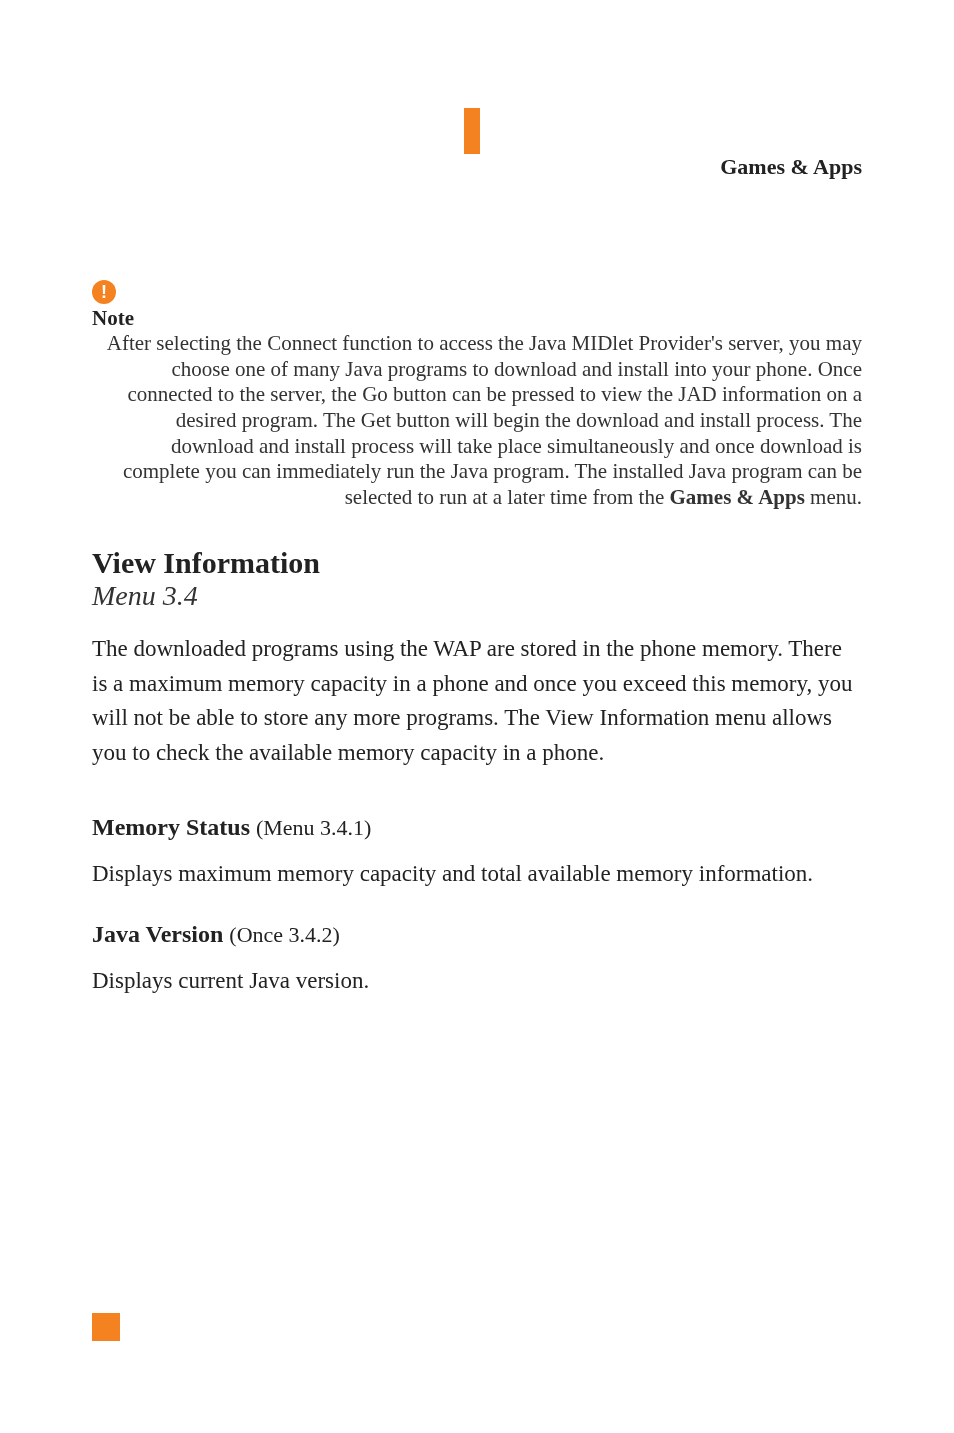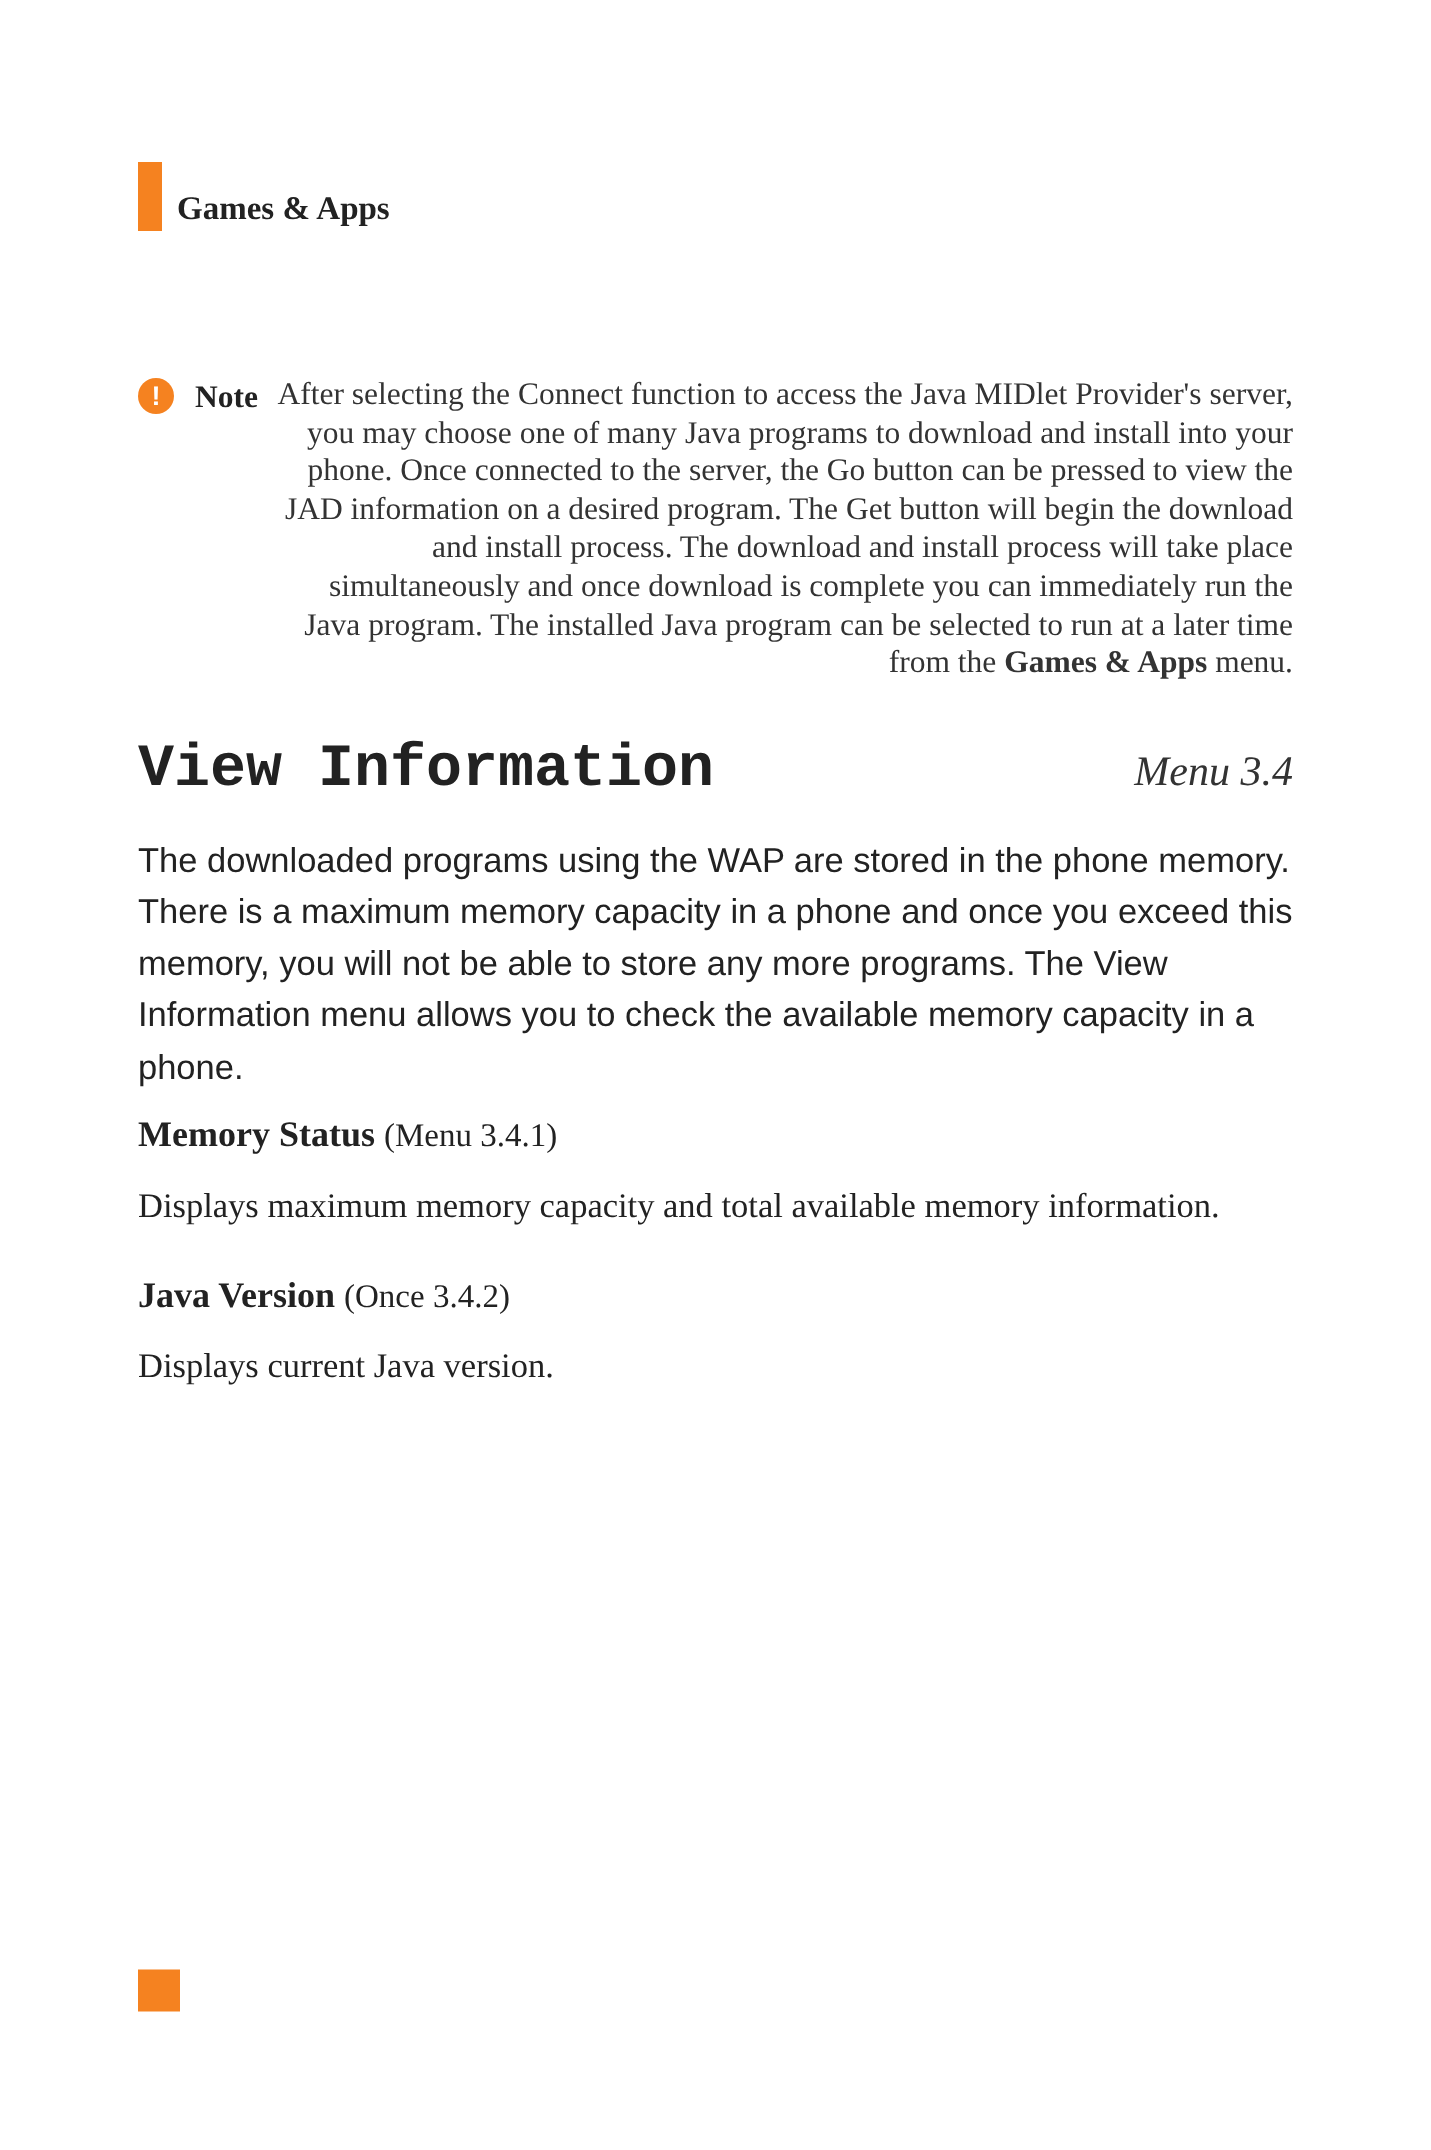--- a/index.html
+++ b/index.html
@@ -1,18 +1,19 @@
 <!DOCTYPE html>
 <html><head>
 <meta charset="utf-8">
 <style>
   * {
     margin: 0;
     padding: 0;
     box-sizing: border-box;
+    flex-direction: column;
   }
   body {
     width: 954px;
     height: 1433px;
     background: #ffffff;
     font-family: "Times New Roman", Times, serif;
     color: #222;
     position: relative;
     padding: 108px 92px 60px 92px;
   }
@@ -77,37 +78,37 @@
   .note-last-bold {
     font-weight: bold;
   }
   .section-row {
     display: flex;
     align-items: baseline;
     justify-content: space-between;
     margin-bottom: 20px;
   }
   .section-title {
-    font-family: Liberation Mono, monospace;
-    font-size: 40px;
+    font-family: Liberation Serif, serif;
+    font-size: 30px;
     font-weight: bold;
     color: #222;
   }
   .section-menu {
     font-family: "Times New Roman", serif;
     font-style: italic;
     font-size: 28px;
     color: #333;
   }
   .body-text {
-    font-family: Liberation Sans, sans-serif;
+    font-family: Liberation Serif, serif;
     font-size: 23px;
     color: #222;
     line-height: 1.5;
-    margin-bottom: 16px;
+    margin-bottom: 44px;
   }
   .subhead {
     font-family: "Times New Roman", serif;
     font-size: 24px;
     color: #222;
     margin-bottom: 16px;
   }
   .subhead-bold {
     font-weight: bold;
   }

